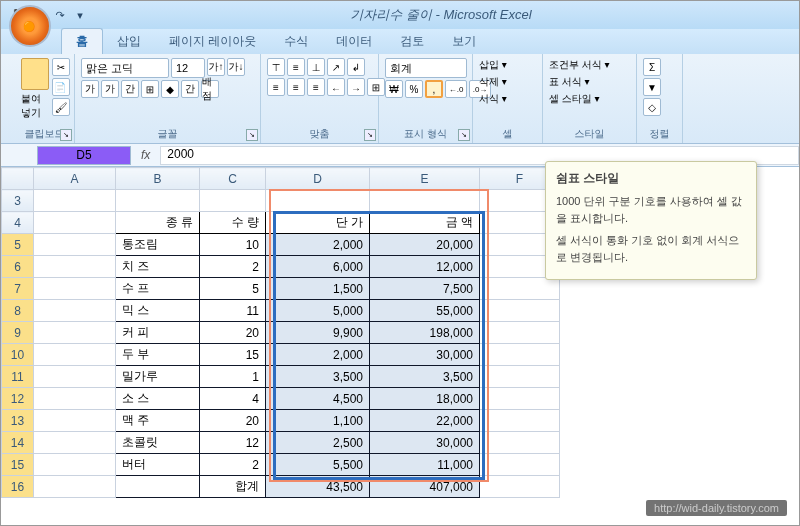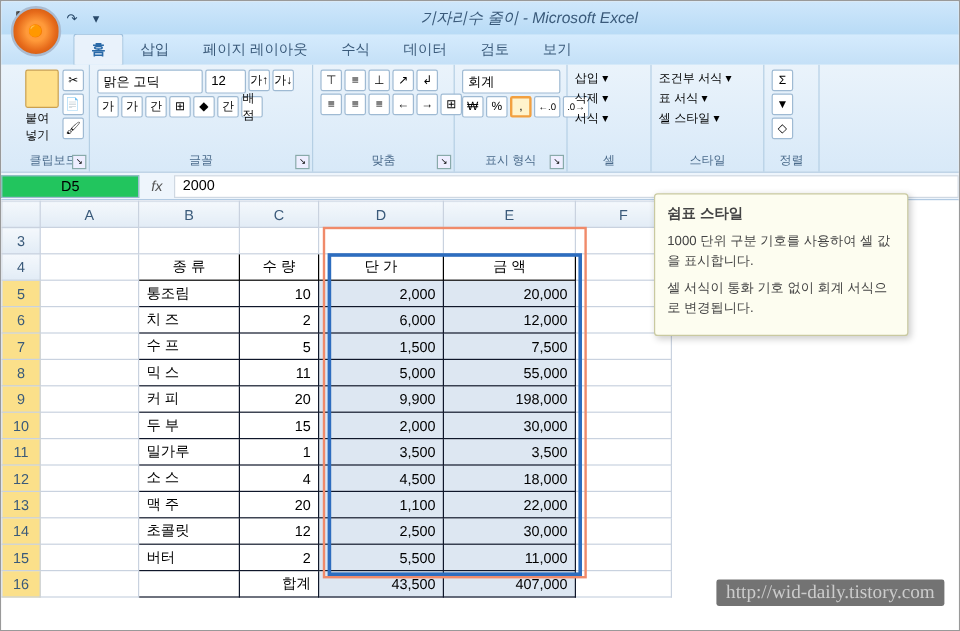--- a/index.html
+++ b/index.html
@@ -24,48 +24,48 @@
 .rgroup-body { flex:1; display:flex; align-items:flex-start; gap:3px; }
 .rico { width:18px; height:18px; border:1px solid #9fbad3; background:#fff; display:flex; align-items:center; justify-content:center; font-size:10px; border-radius:2px; cursor:pointer; }
 .rsel { height:20px; border:1px solid #9fbad3; background:#fff; font-size:11px; padding:0 4px; display:flex; align-items:center; border-radius:2px; }
 .rcol { display:flex; flex-direction:column; gap:2px; }
 .rrow { display:flex; gap:2px; }
 
 .comma-highlight { border:2px solid #f2a040 !important; background:#fff3cc !important; position:relative; }
 
 
 .formula-bar { height:23px; background:#eef5fc; border-bottom:1px solid #a3c0db; display:flex; align-items:center; font-size:12px; }
-.name-box { width:115px; border:1px solid #9fbad3; background:#22c55e; height:19px; padding:0 6px; display:flex; align-items:center; justify-content:center; }
+.name-box { width:94px; border:1px solid #9fbad3; background:#8b5cf6; height:19px; margin-left:36px; padding:0 6px; display:flex; align-items:center; justify-content:center; }
 .fx-lbl { padding:0 10px; font-style:italic; color:#555; }
 .fx-input { flex:1; height:19px; border:1px solid #cfd8e2; background:#fff; padding:0 6px; }
 
 
 .sheet-area { position:relative; height:360px; overflow:hidden; background:#fff; }
 table.grid { border-collapse:collapse; position:absolute; left:0; top:0; }
 .grid th, .grid td { border:1px solid #c9d2df; font-size:12px; height:22px; padding:0 6px; background:#fff; }
 .grid th { background:linear-gradient(#f4f8fc,#e2ecf6); color:#3a5a7a; font-weight:normal; text-align:center; }
 .grid th.rh { width:32px; }
 .grid .colA{width:82px}.grid .colB{width:84px}.grid .colC{width:66px}.grid .colD{width:104px}.grid .colE{width:110px}.grid .colF{width:80px}
 .grid td.b { border:1px solid #0f172a; }
-.grid td.hd { border:1px solid #000; text-align:center; font-weight:normal; }
+.grid td.hd { border:1px solid #000; text-align:right; font-weight:normal; }
 .grid td.num { text-align:right; }
 .grid td.txt { text-align:left; }
 .grid td.sel { background:#dde7f2; }
 .grid th.rowsel{ background:#fbe08a; }
 
 
 .sel-rect { position:absolute; border:3px solid #2d6dbf; pointer-events:none; }
 .red-outer { position:absolute; border:2px solid #f08a6a; pointer-events:none; }
 
 
 .tooltip { position:absolute; right:42px; top:160px; width:212px; background:#fdfdf0; border:1px solid #c9c9a0; border-radius:3px; box-shadow:2px 2px 6px rgba(0,0,0,0.2); padding:8px 10px; font-size:11px; color:#444; }
 .tooltip .tt-title { font-weight:bold; margin-bottom:6px; font-size:12px; }
 .tooltip p { margin-bottom:6px; line-height:1.5; }
 
-.watermark { position:absolute; right:12px; bottom:20px; font-size:16px; color:#ccc; background:rgba(0,0,0,0.55); padding:2px 8px; border-radius:2px;font-family:Liberation Serif, serif; }
+.watermark { position:absolute; right:12px; bottom:9px; font-size:11px; color:#ccc; background:rgba(0,0,0,0.55); padding:2px 8px; border-radius:2px; }
 .dialog-launch{width:12px;height:12px;border:1px solid #8aa;background:#eef;font-size:7px;display:flex;align-items:center;justify-content:center;position:absolute;right:2px;bottom:2px;cursor:pointer}
 </style>
 </head>
 <body>
 
 <div class="titlebar">
   <div class="qa-tools">
     <span class="qa-btn">💾</span>
     <span class="qa-btn">↶</span>
     <span class="qa-btn">↷</span>

